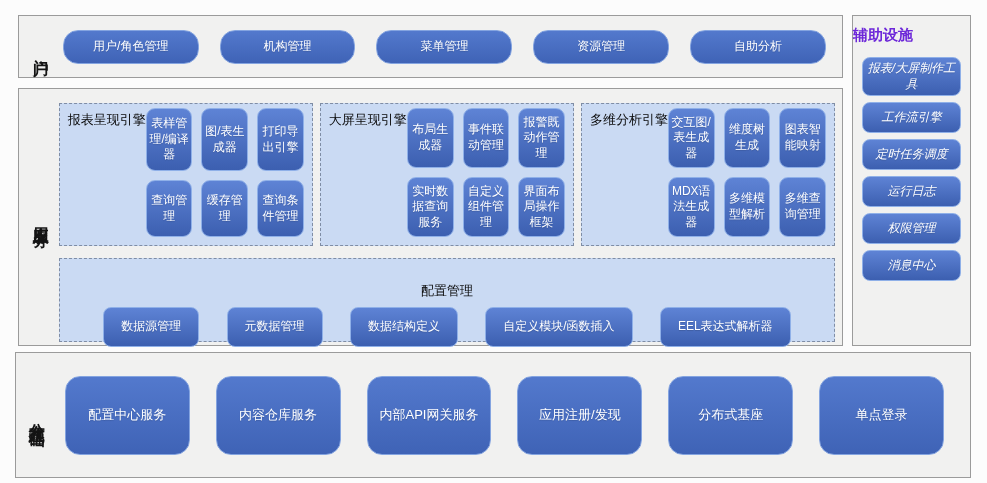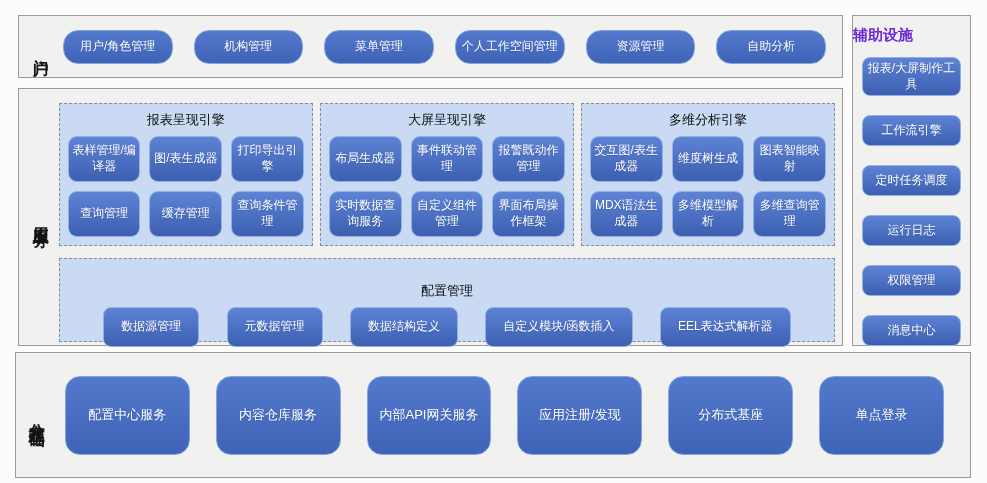--- a/index.html
+++ b/index.html
@@ -35,21 +35,21 @@
 
   
   .p-row{flex:1;display:flex;gap:21px;padding:0 16px 0 8px;align-items:center;}
   .p-btn{flex:1;height:34px;border-radius:15px;}
 
   
   .app-content{flex:1;display:flex;flex-direction:column;padding:14px 7px 0 6px;}
   .engines{display:flex;gap:7px;}
   .group{
     background:#cadaf3;border:1px dashed #7f8da5;box-sizing:border-box;
-    flex:1;height:143px;padding:4px 8px 8px 8px;display:flex;flex-direction:column;
+    flex:1;height:143px;padding:4px 8px 8px 8px;display:flex;flex-direction:row;
   }
   .group-title{text-align:center;font-size:13px;color:#0a0a0a;margin:3px 0 7px 0;flex:0 0 auto;}
   .grid3{display:grid;grid-template-columns:repeat(3,1fr);gap:9px;flex:1;}
   .e-btn{
     min-height:46px;border-radius:9px;padding:2px 2px;font-size:12px;
     background:linear-gradient(180deg,#5e83d5 0%,#3c5fb0 100%);
     border:1px solid #8fb0e8;
   }
 
   .config{
@@ -58,21 +58,21 @@
   }
   .config-row{flex:1;display:flex;justify-content:space-evenly;align-items:flex-start;padding:0 8px;}
   .c-btn{
     height:40px;border-radius:8px;padding:0 17px;font-size:12px;
     background:linear-gradient(180deg,#5e83d5 0%,#3c5fb0 100%);
     border:1px solid #8fb0e8;
   }
 
   
   .aux-title{font-weight:bold;font-size:15px;color:#6d28d9;text-align:left;margin:10px 0 12px 0;}
-  .aux-col{display:flex;flex-direction:column;gap:19px;padding:0 9px;}
+  .aux-col{display:flex;flex-direction:column;gap:6px;padding:0 9px;font-style:italic;}
   .a-btn{
     min-height:31px;border-radius:8px;padding:3px 4px;font-size:12px;
     background:linear-gradient(180deg,#5e83d5 0%,#3c5fb0 100%);
     border:1px solid #8fb0e8;
   }
 
   
   .d-row{flex:1;display:flex;gap:26px;padding:0 26px 0 12px;align-items:center;}
   .d-btn{flex:1;height:79px;border-radius:15px;font-size:13px;}
 </style>
@@ -80,21 +80,20 @@
 <body>
 
 <div class="page">
 
   <div class="sec" id="portal">
     <div class="vlabel">门户</div>
     <div class="p-row">
         <div class="btn p-btn">用户/角色管理</div>
         <div class="btn p-btn">机构管理</div>
         <div class="btn p-btn">菜单管理</div>
-        <div class="btn p-btn">个人工作空间管理</div>
         <div class="btn p-btn">资源管理</div>
         <div class="btn p-btn">自助分析</div>
       </div>
   </div>
 
   <div class="sec" id="app">
     <div class="vlabel">应用服务</div>
     <div class="app-content">
       <div class="engines">
         <div class="group">

